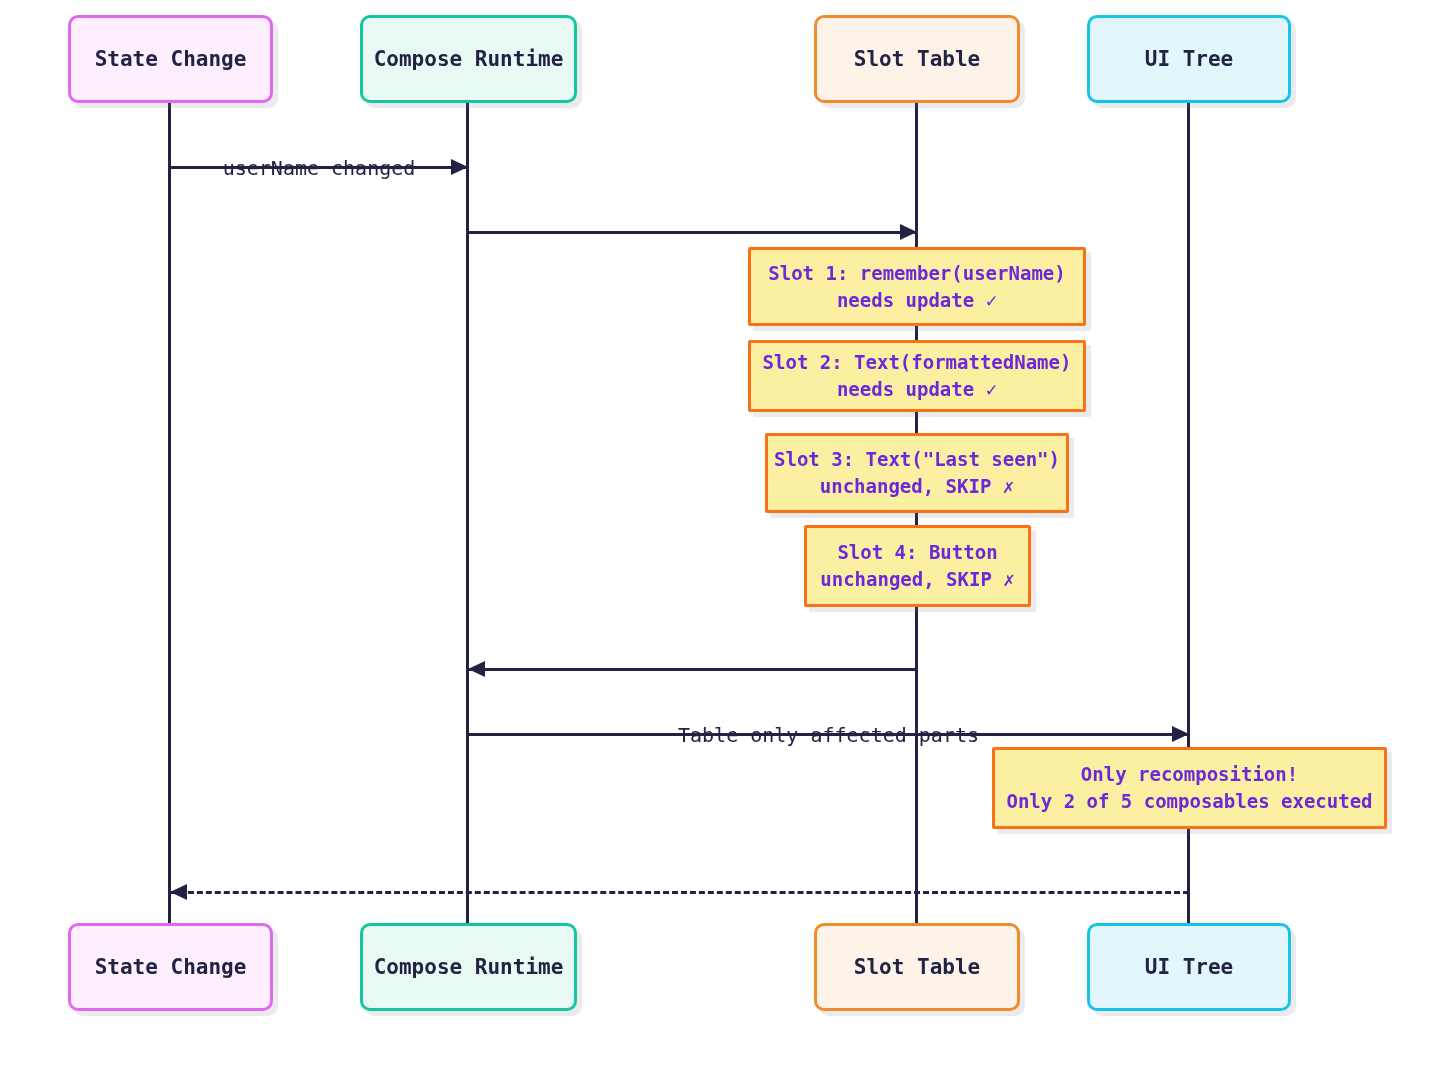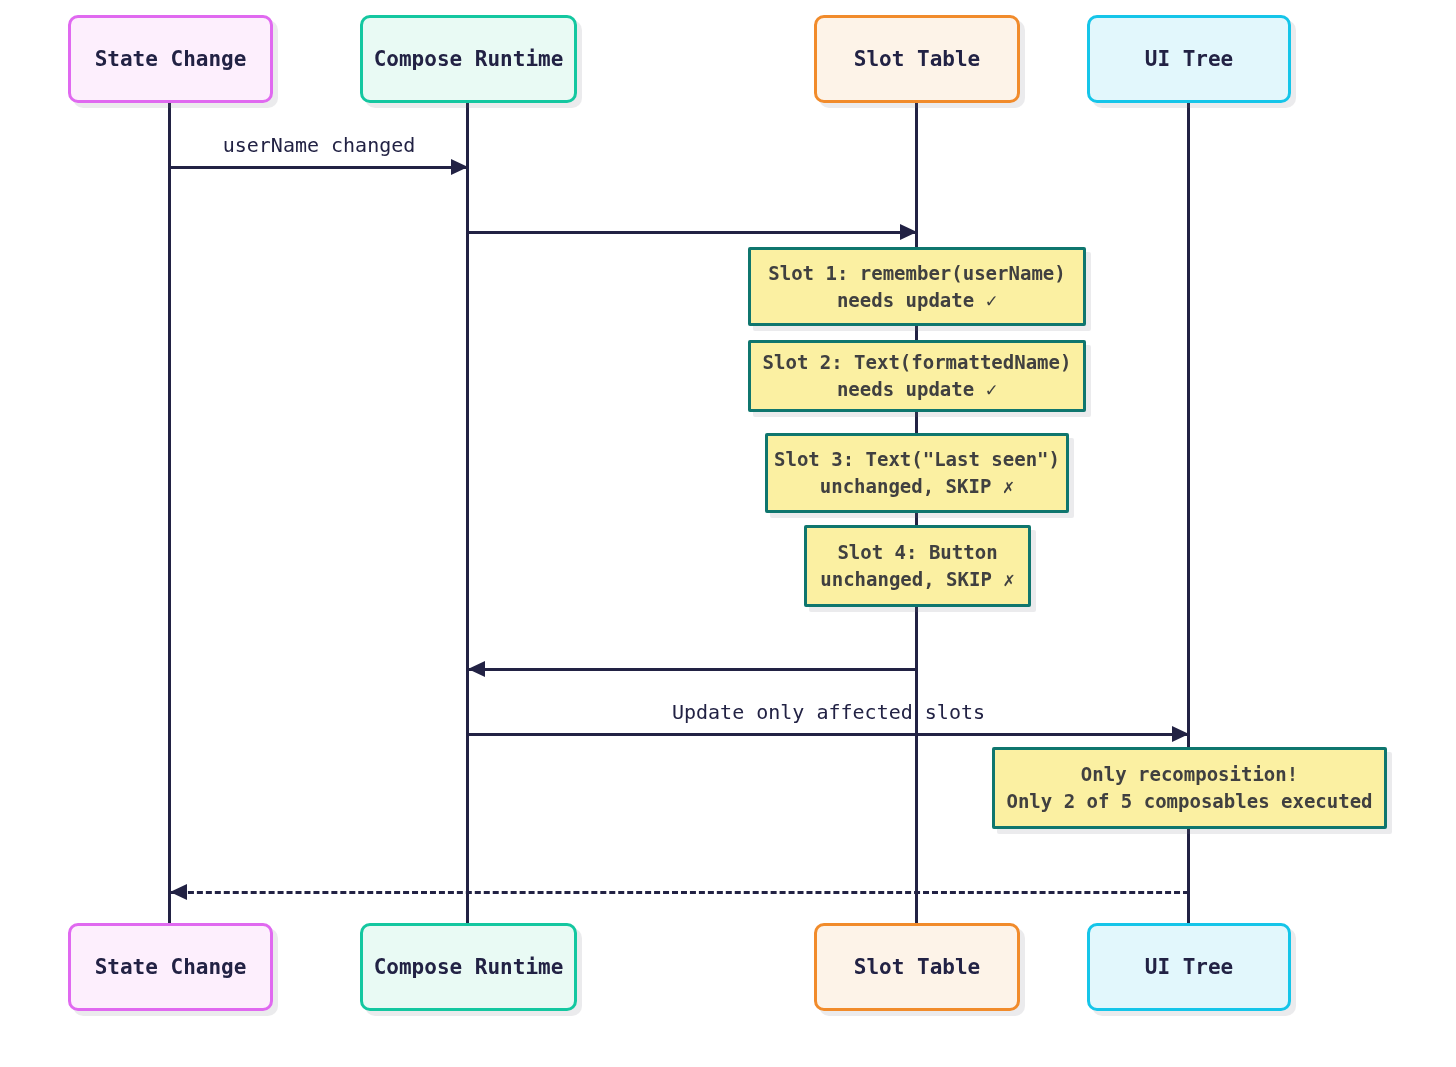--- a/index.html
+++ b/index.html
@@ -45,20 +45,21 @@
     position: absolute;
     display: flex;
     align-items: center;
     justify-content: center;
     gap: 8px;
     font-size: 20px;
     font-weight: 500;
     height: 28px;
     white-space: nowrap;
     z-index: 2;
+    margin-top: 23px;
   }
   .msg-line {
     position: absolute;
     height: 0;
     border-top: 3px solid #222244;
     z-index: 1;
   }
   .msg-line.dashed { border-top-style: dashed; }
   .arrowhead {
     position: absolute;
@@ -66,31 +67,31 @@
     height: 0;
     border-top: 8px solid transparent;
     border-bottom: 8px solid transparent;
     z-index: 2;
   }
   .arrowhead.right { border-left: 17px solid #222244; }
   .arrowhead.left  { border-right: 17px solid #222244; }
   .note {
     position: absolute;
     background: #fbf0a2;
-    border: 3px solid #0f766e;
+    border: 3px solid #f97316;
     border-radius: 2px;
     display: flex;
     flex-direction: column;
     align-items: center;
     justify-content: center;
     text-align: center;
     font-size: 19px;
     font-weight: 700;
     line-height: 27px;
-    color: #404040;
+    color: #6d28d9;
     box-shadow: 5px 5px 0 rgba(110,110,130,0.14);
     z-index: 4;
   }
   .bolt-icon { display: inline-block; margin-left: 2px; }
 </style>
 </head>
 <body>
 
 <div class="canvas">
 
@@ -135,21 +136,21 @@
   </div>
   <div class="note" style="left:804px; top:525px; width:227px; height:82px">
     <span>Slot 4: Button</span>
     <span>unchanged, SKIP ✗</span>
   </div>
 
   <div class="msg-line" style="left:468px; top:668px; width:449px"></div>
   <div class="arrowhead left" style="left:468px; top:661px"></div>
 
   <div class="msg-label" style="left:468px; top:698px; width:721px">
-    <span>Update only affected slots</span>
+    <span>Table only affected parts</span>
   </div>
   <div class="msg-line" style="left:468px; top:733px; width:721px"></div>
   <div class="arrowhead right" style="left:1172px; top:726px"></div>
 
   <div class="note" style="left:992px; top:747px; width:395px; height:82px">
     <span>Only recomposition!</span>
     <span>Only 2 of 5 composables executed</span>
   </div>
 
   <div class="msg-line dashed" style="left:170px; top:891px; width:1019px"></div>

